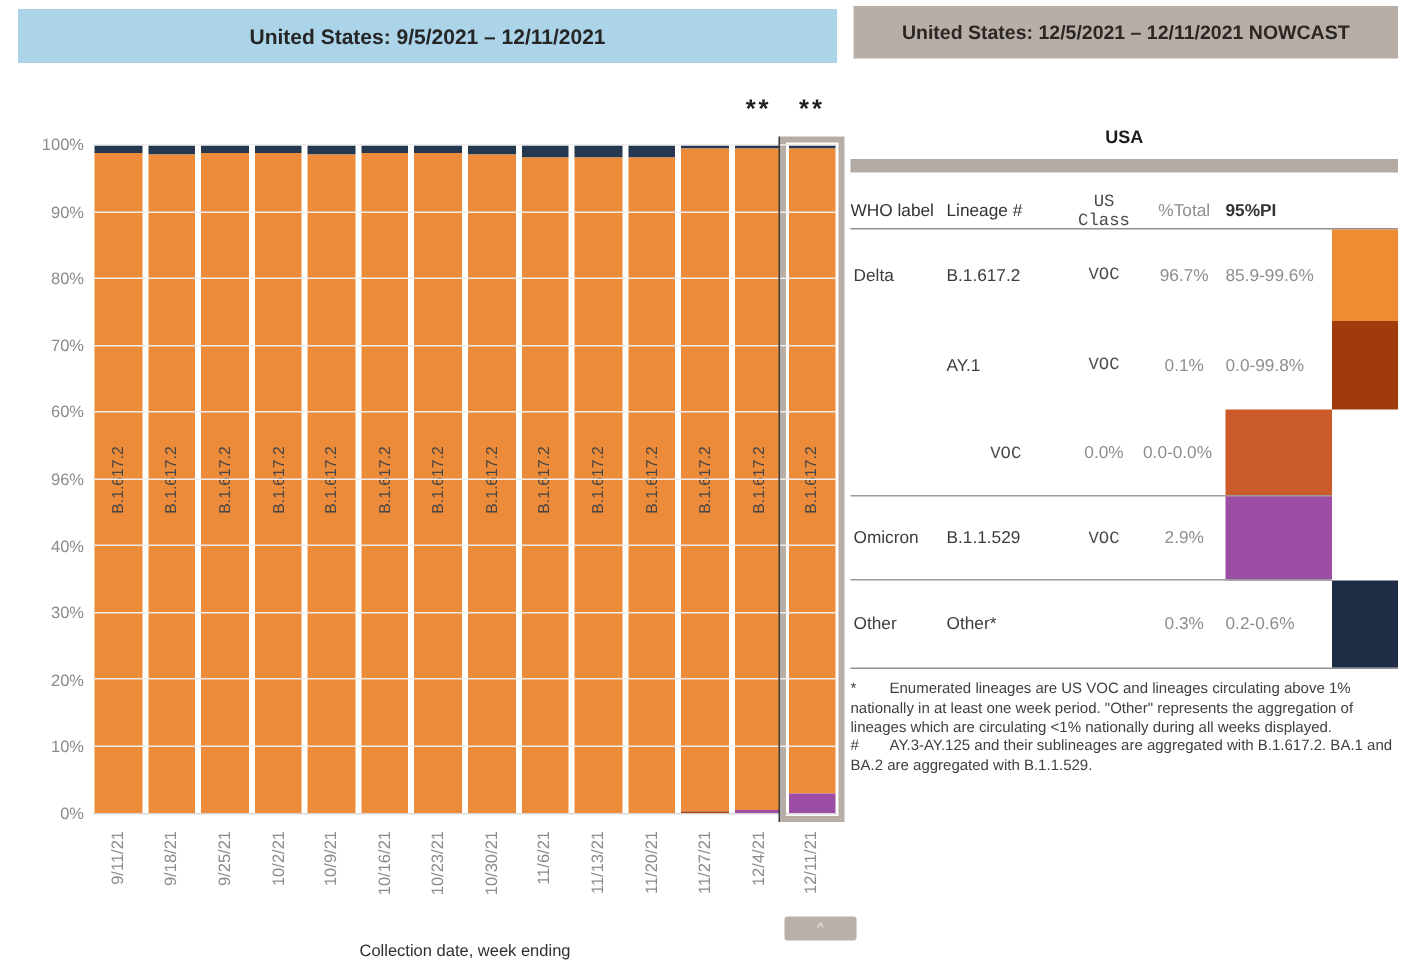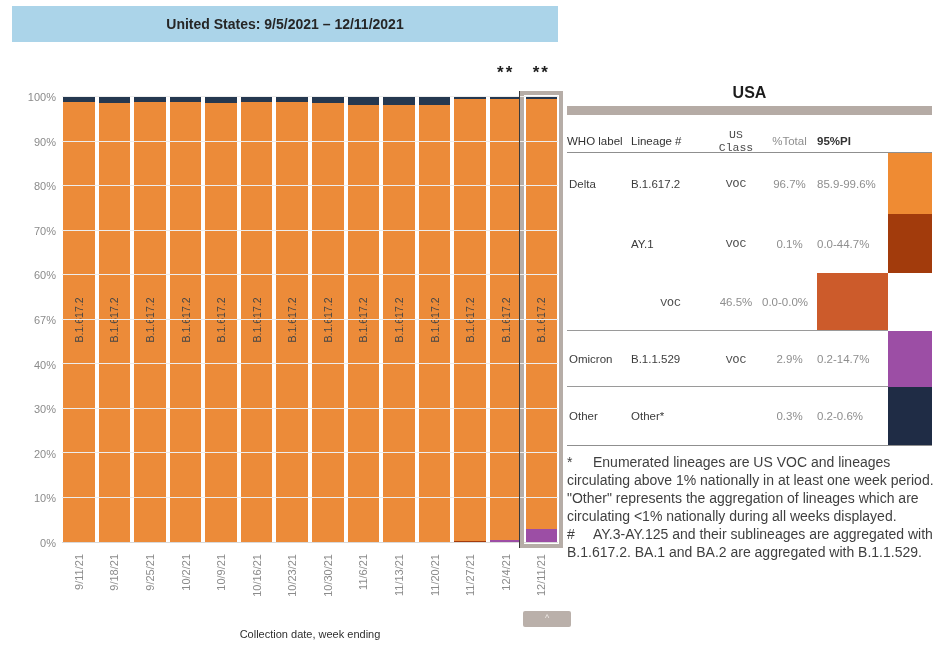--- a/index.html
+++ b/index.html
@@ -39,21 +39,21 @@
   .x-cell span { writing-mode:vertical-rl; transform:rotate(180deg);
     font-size:11px; color:#8b8b8b; white-space:nowrap; margin-top:4px; }
   .axis-title { position:absolute; left:50px; top:568px; width:496px; text-align:center;
     font-size:11px; color:#2f2f2f; }
   .scroll-btn { position:absolute; left:523px; top:611px; width:48px; height:16px;
     background:#BAB0AA; border-radius:2px; color:#efeae6; font-size:9px;
     text-align:center; line-height:15px; cursor:pointer; }
 
   
   .usa-label { position:absolute; left:567px; top:84px; width:365px; text-align:center;
-    font-size:16px; font-weight:bold; color:#1c1c1c; }
+    font-size:12px; font-weight:bold; color:#1c1c1c; }
   .divider-bar { position:absolute; left:567px; top:106px; width:365px; height:9px; background:#B5ABA5; }
   .tcols { display:grid; grid-template-columns:64px 79px 52px 55px 71px 44px; align-items:center; }
   .col-headers { position:absolute; left:567px; top:128px; width:365px; height:24px;
     font-size:11.5px; color:#333; }
   .col-headers .c-pi { font-weight:bold; }
   .tbody { position:absolute; left:567px; top:152px; width:365px;
     border-top:1px solid #8f8f8f; border-bottom:1px solid #8f8f8f;
     display:grid; grid-template-rows:61px 59px 58px 56px 58px; }
   .trow { position:relative; font-size:11.5px; }
   .trow.group-end::after { content:''; position:absolute; left:0; right:44px; bottom:0;
@@ -63,41 +63,44 @@
   .cell-class { color:#4c4c4c; text-align:center;font-family:Liberation Mono, monospace; }
   .cell-total { color:#8e8e8e; text-align:center; }
   .cell-pi { color:#8e8e8e; }
   .swatch { height:100%; }
   .trow > div { height:100%; display:flex; align-items:center; }
   .trow .cell-class { justify-content:center; }
   .trow .cell-total { justify-content:center; }
 
   
   .footnotes { position:absolute; left:567px; top:454px; width:372px;
-    font-size:14px; color:#3f3f3f; line-height:1.28; }
+    font-size:10px; color:#3f3f3f; line-height:1.28; }
   .footnotes p { margin:0; }
   .fn-marker { display:inline-block; min-width:26px; }
 </style>
 </head>
 <body>
 
 <div class="screen">
 
   <div class="left-header">
     <span>United States: 9/5/2021 – 12/11/2021</span>
+  </div>
+  <div class="right-header">
+    <span>United States: 12/5/2021 – 12/11/2021 NOWCAST</span>
   </div>
 
   <div class="chart">
     <div class="y-axis" id="y-axis">
         <span style="bottom: 0%;">0%</span>
         <span style="bottom: 10%; margin-top: 18px;">10%</span>
         <span style="bottom: 20%;">20%</span>
         <span style="bottom: 30%;">30%</span>
         <span style="bottom: 40%;">40%</span>
-        <span style="bottom: 50%;">67%</span>
+        <span style="bottom: 50%;">96%</span>
         <span style="bottom: 60%;">60%</span>
         <span style="bottom: 70%;">70%</span>
         <span style="bottom: 80%;">80%</span>
         <span style="bottom: 90%;">90%</span>
         <span style="bottom: 100%;">100%</span>
       </div>
     <div class="plot" id="plot">
       <div class="bars" id="bars">
           <div class="bar-col">
             <div class="seg" style="height: 98.8%; background: rgb(236, 139, 57);"></div>
@@ -256,36 +259,35 @@
       <div class="cell-class">VOC</div>
       <div class="cell-total">96.7%</div>
       <div class="cell-pi">85.9-99.6%</div>
       <div class="swatch" style="background: rgb(239, 139, 51);"></div>
     </div>
     <div class="trow tcols">
       <div class="cell-who"></div>
       <div class="cell-lineage">AY.1</div>
       <div class="cell-class">VOC</div>
       <div class="cell-total">0.1%</div>
-      <div class="cell-pi">0.0-44.7%</div>
+      <div class="cell-pi">0.0-99.8%</div>
       <div class="swatch" style="background: rgb(162, 59, 12);"></div>
     </div>
     <div class="trow tcols group-end">
       <div class="cell-who"></div>
       <div class="cell-class">VOC</div>
-      <div class="cell-total">46.5%</div>
+      <div class="cell-total">0.0%</div>
       <div class="cell-pi">0.0-0.0%</div>
       <div class="swatch" style="background: rgb(204, 91, 43);"></div>
     </div>
     <div class="trow tcols group-end">
       <div class="cell-who">Omicron</div>
       <div class="cell-lineage">B.1.1.529</div>
       <div class="cell-class">VOC</div>
       <div class="cell-total">2.9%</div>
-      <div class="cell-pi">0.2-14.7%</div>
       <div class="swatch" style="background: rgb(156, 78, 165);"></div>
     </div>
     <div class="trow tcols">
       <div class="cell-who">Other</div>
       <div class="cell-lineage">Other*</div>
       <div class="cell-class"></div>
       <div class="cell-total">0.3%</div>
       <div class="cell-pi">0.2-0.6%</div>
       <div class="swatch" style="background: rgb(31, 44, 69);"></div>
     </div>

